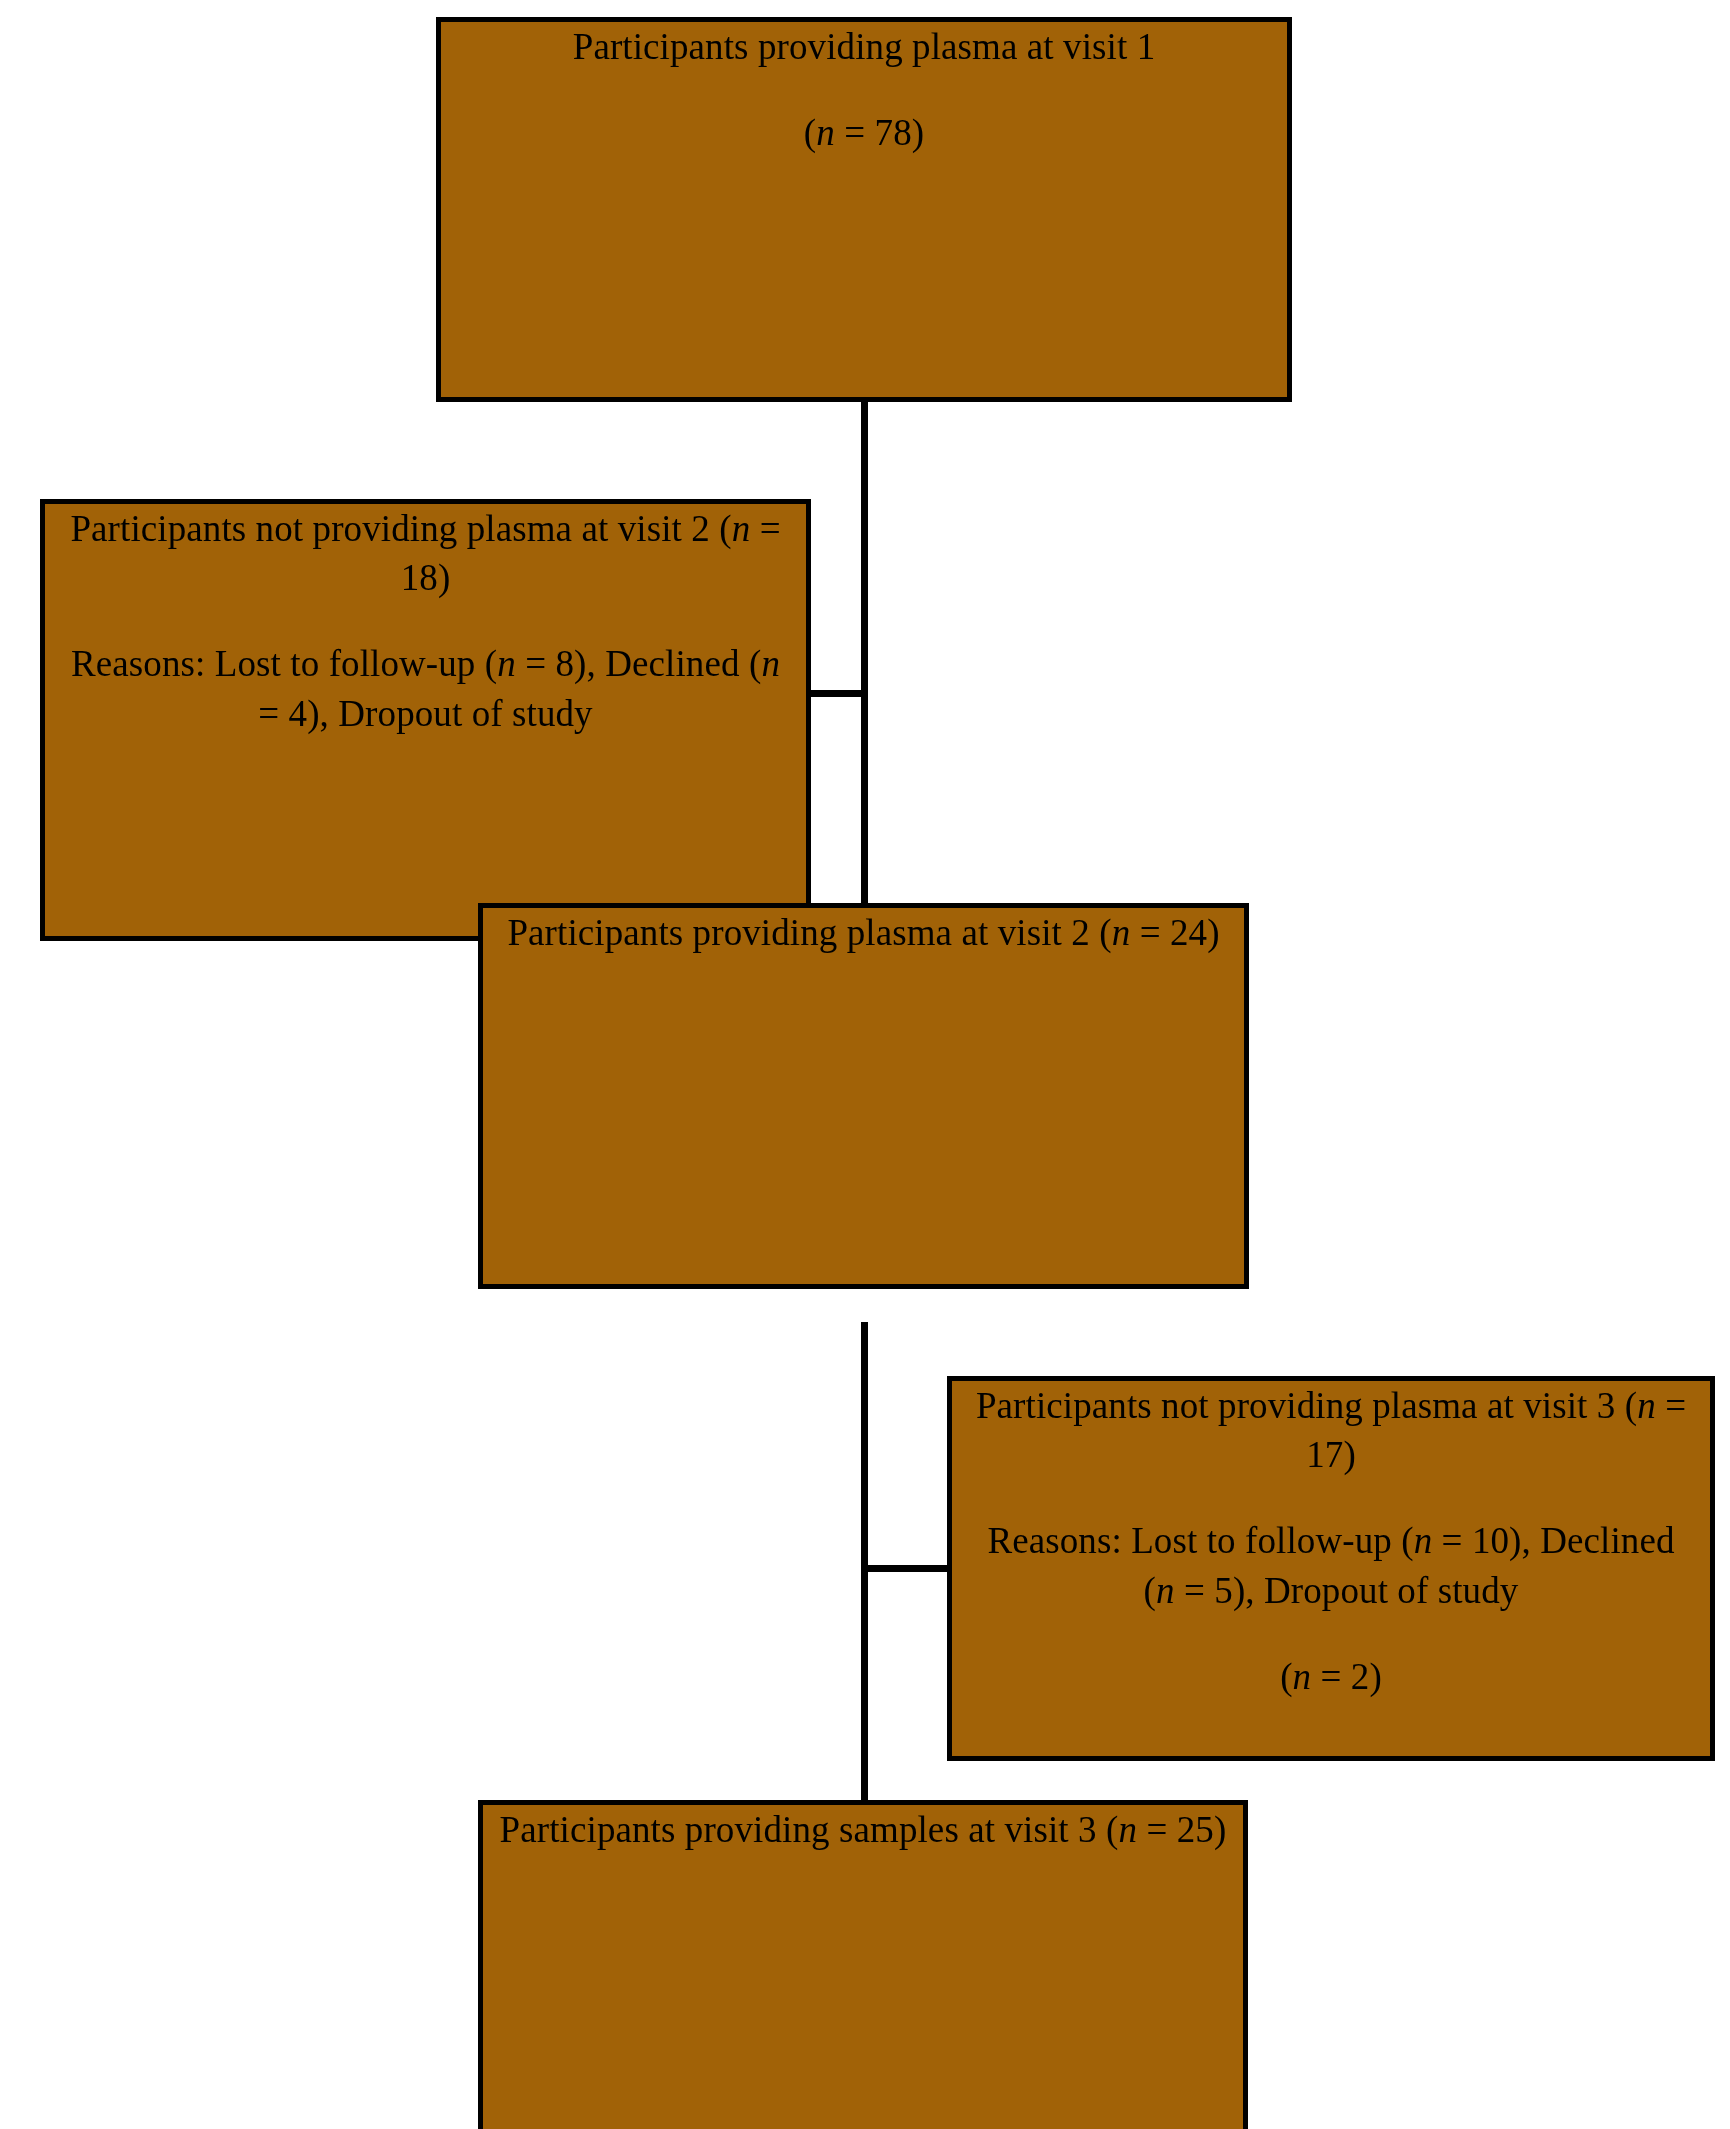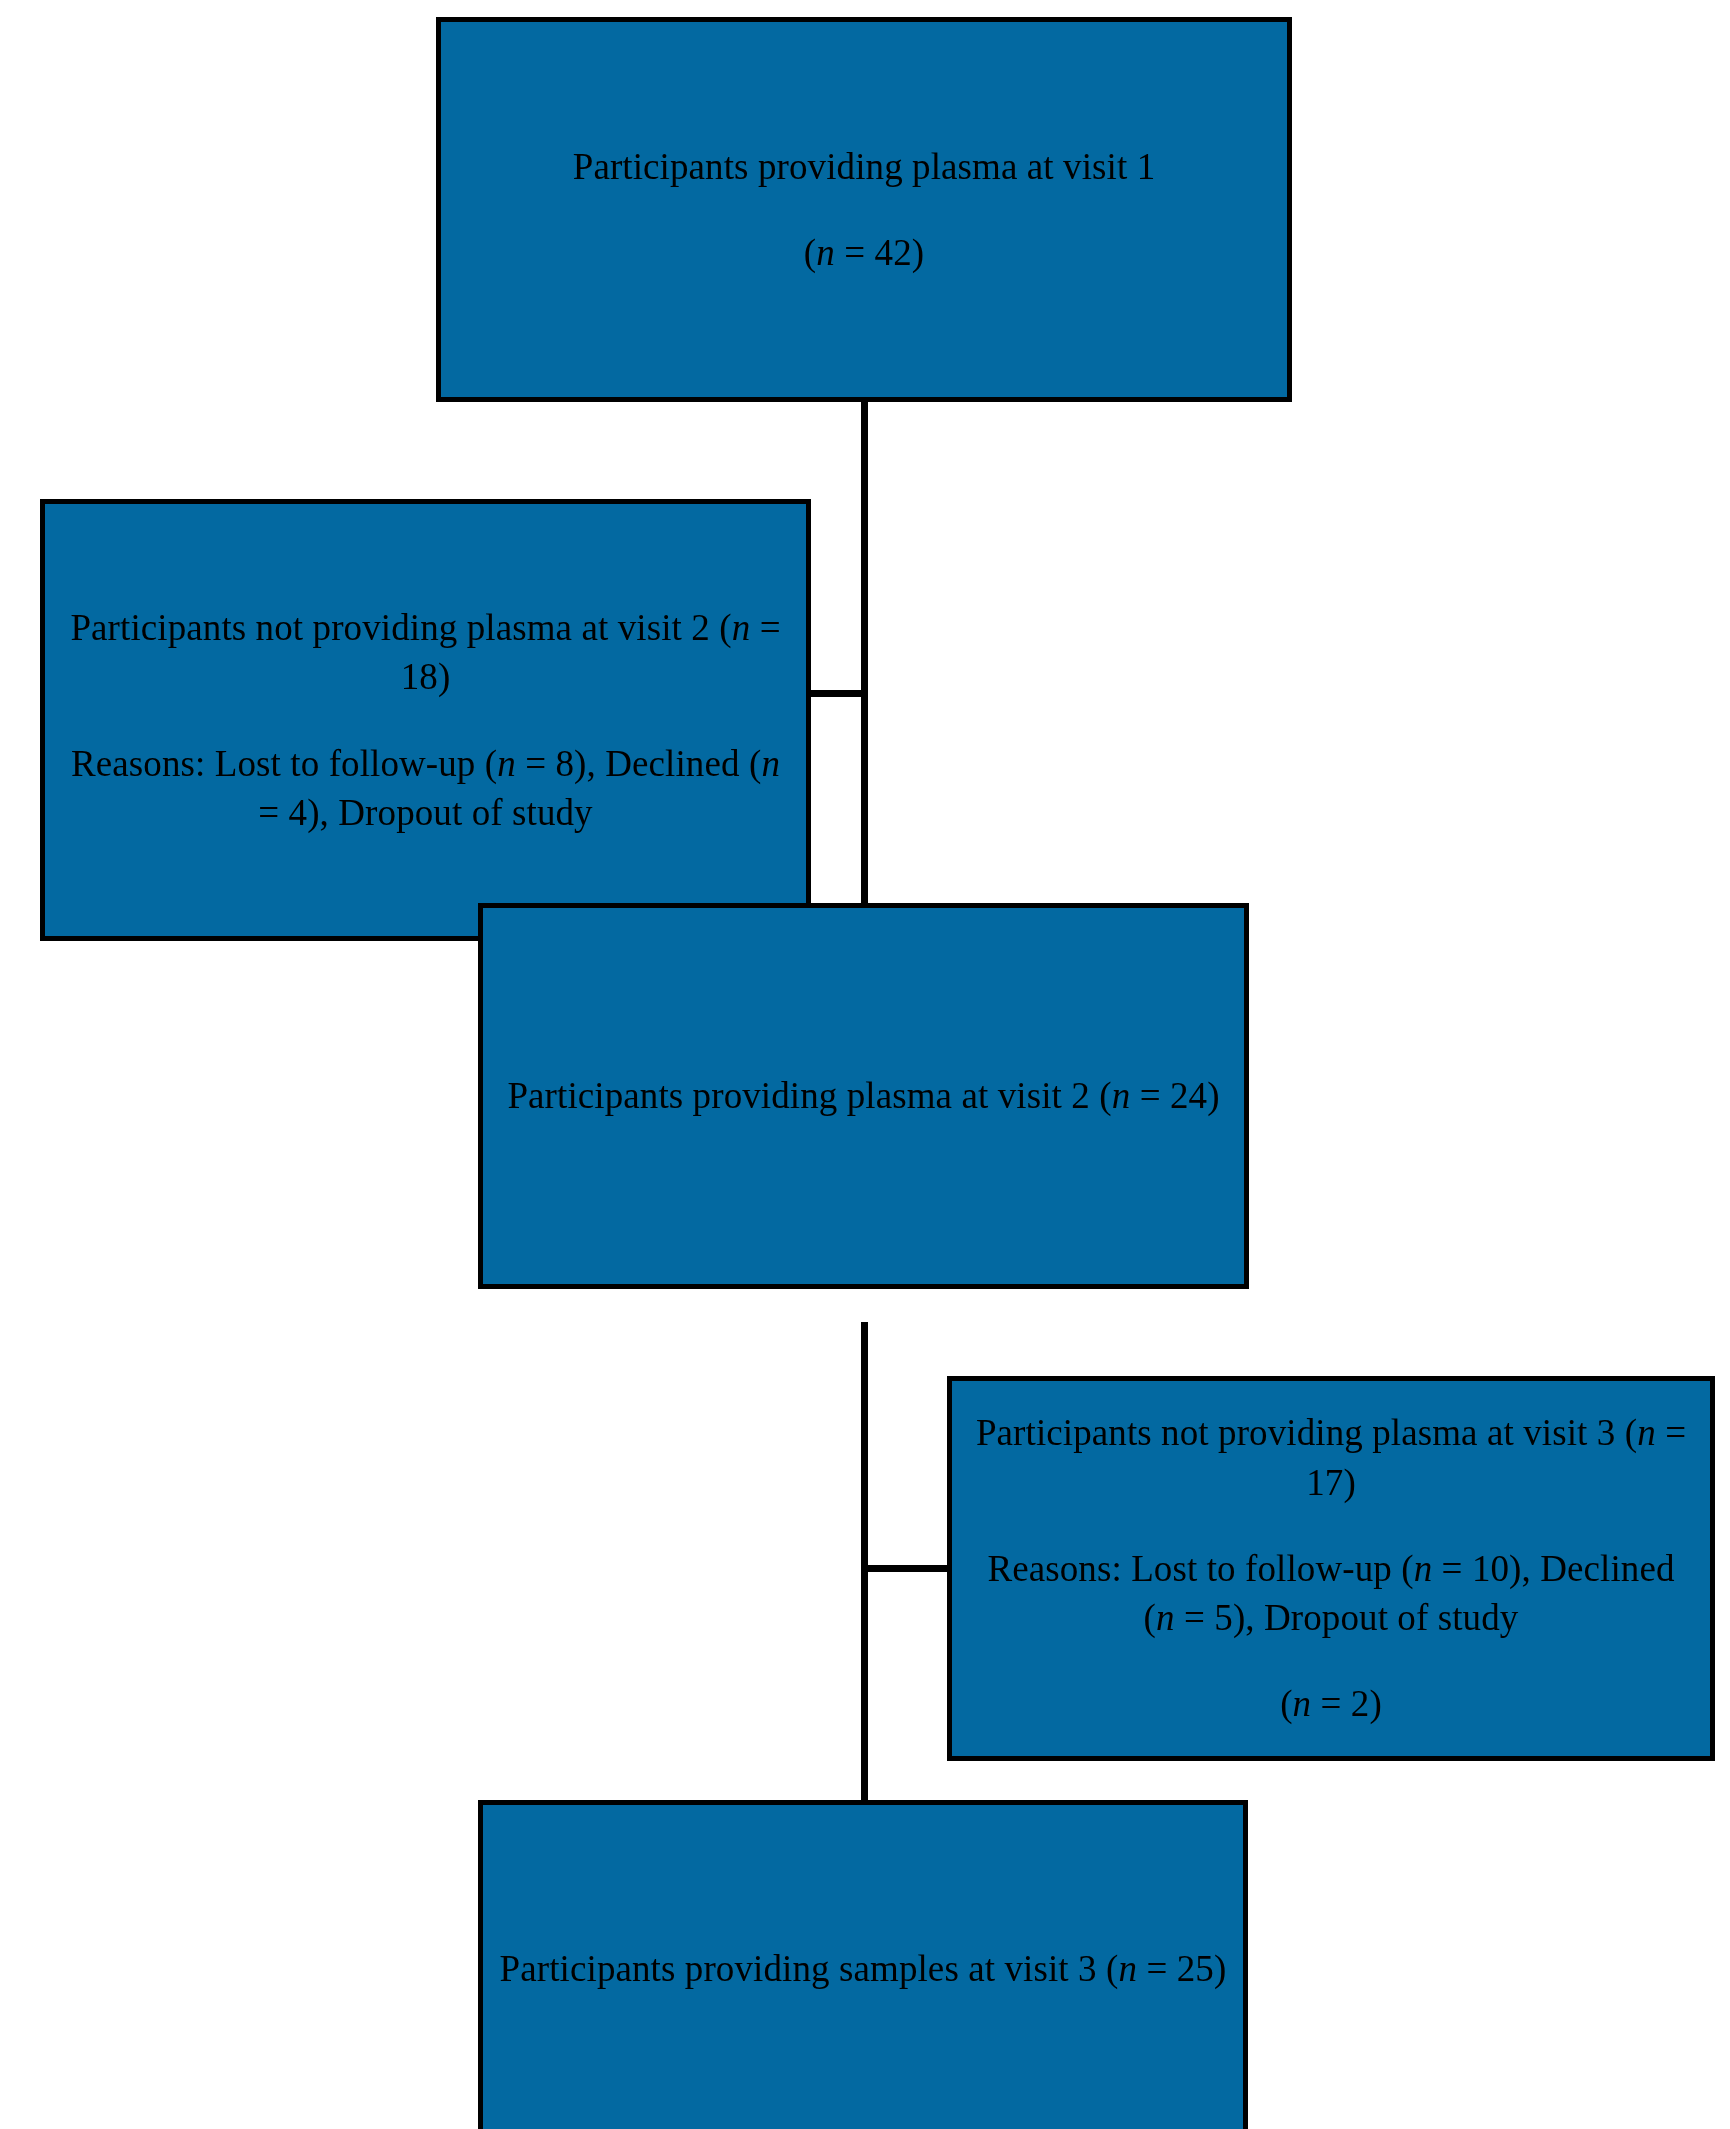--- a/index.html
+++ b/index.html
@@ -13,25 +13,24 @@
     height: 2129px;
     background: #ffffff;
     font-family: "Liberation Serif", "DejaVu Serif", serif;
     color: #000000;
     overflow: hidden;
   }
   .flow-box {
     position: absolute;
     box-sizing: border-box;
     border: 5.4px solid #000000;
-    background: #0369a1;
+    background: #a16207;
     display: flex;
     flex-direction: column;
     align-items: center;
-    justify-content: center;
     text-align: center;
     z-index: 2;
   }
   .box-para {
     font-size: 37px;
     line-height: 1.33;
     padding: 0 15.7px;
     margin: 0;
     letter-spacing: 0.1px;
   }
@@ -68,21 +67,21 @@
   <div class="connector" id="trunk-1-2"></div>
   <div class="connector" id="stub-excl2"></div>
   <div class="connector" id="trunk-2-3"></div>
   <div class="connector" id="stub-excl3"></div>
 
   <div class="flow-box" id="box-visit1">
     <p class="box-para">
       <span>Participants providing plasma at visit 1</span>
     </p>
     <p class="box-para">
-      <span>(</span><span class="n-italic">n</span><span> = 42)</span>
+      <span>(</span><span class="n-italic">n</span><span> = 78)</span>
     </p>
   </div>
 
   <div class="flow-box" id="box-excl-visit2">
     <p class="box-para">
       <span>Participants not providing plasma at</span>
       <span>visit 2 (</span><span class="n-italic">n</span><span> = 18)</span>
     </p>
     <p class="box-para">
       <span>Reasons: Lost to follow-up (</span><span class="n-italic">n</span><span> = 8),</span>

